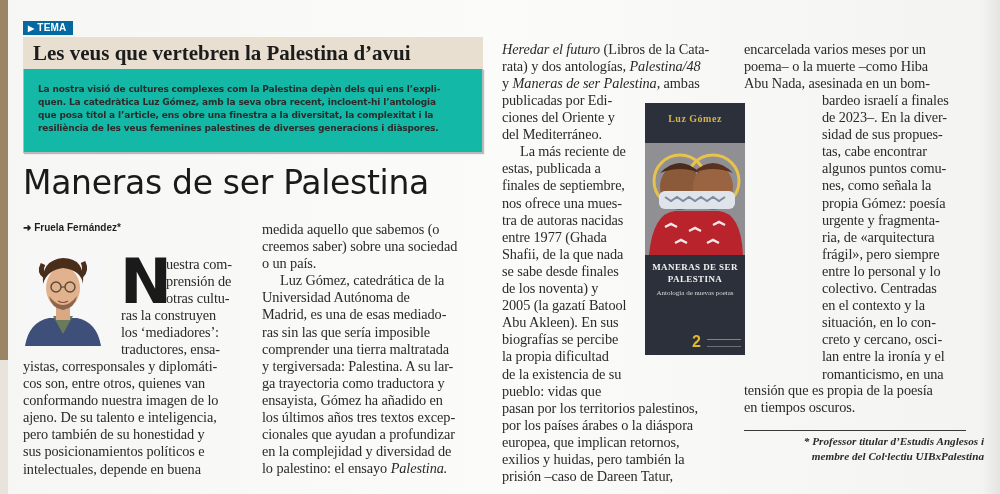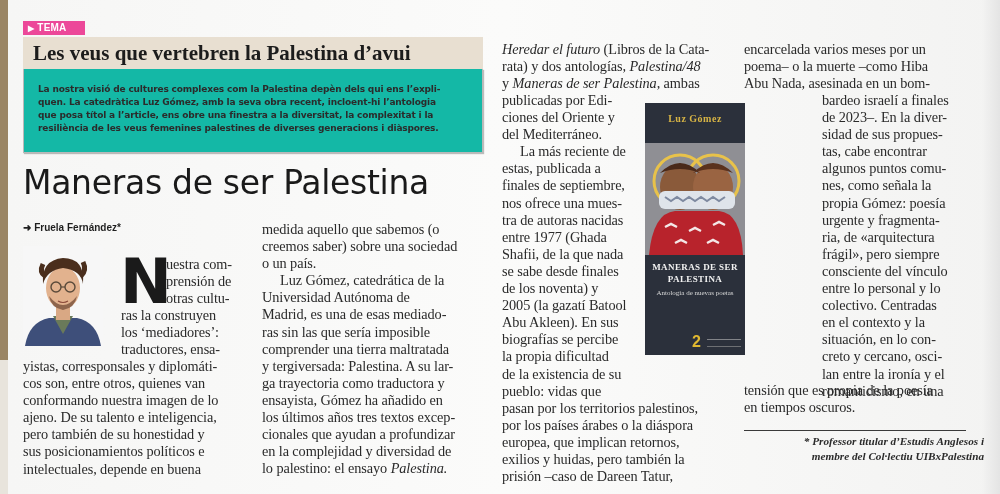--- a/index.html
+++ b/index.html
@@ -20,22 +20,22 @@
   .page {
     position:absolute; left:8px; top:0; width:992px; height:494px;
     background:linear-gradient(90deg,#f6f6f5 0%,#fbfbfa 50%,#f3f3f2 100%);
   }
   .right-shade {
     position:absolute; right:0; top:0; width:18px; height:494px;
     background:linear-gradient(90deg,rgba(230,230,230,0) 0%,#e4e4e4 100%);
   }
   
   .tema-tag {
-    position:absolute; left:23px; top:21px; width:62px; height:14px;
-    background:#ec4899; color:#fff;
+    position:absolute; left:23px; top:21px; width:50px; height:14px;
+    background:#0369a1; color:#fff;
     font-family:"Liberation Sans", sans-serif; font-weight:bold; font-size:10px;
     line-height:14px; padding-left:5px; box-sizing:border-box; letter-spacing:0.2px;
   }
   .tema-tag .tri { font-size:8px; margin-right:3px; }
   .tema-title-bar {
     position:absolute; left:23px; top:37px; width:460px; height:32px;
     background:#e8dfd1;
     font-family:"Liberation Serif", serif; font-weight:bold; font-size:21px;
     line-height:32px; padding-left:10px; box-sizing:border-box; color:#1c1c1c;
   }
@@ -263,21 +263,20 @@
   <p>bardeo israelí a finales</p>
   <p>de 2023–. En la diver-</p>
   <p>sidad de sus propues-</p>
   <p>tas, cabe encontrar</p>
   <p>algunos puntos comu-</p>
   <p>nes, como señala la</p>
   <p>propia Gómez: poesía</p>
   <p>urgente y fragmenta-</p>
   <p>ria, de «arquitectura</p>
   <p>frágil», pero siempre</p>
-  <p>consciente del vínculo</p>
   <p>entre lo personal y lo</p>
   <p>colectivo. Centradas</p>
   <p>en el contexto y la</p>
   <p>situación, en lo con-</p>
   <p>creto y cercano, osci-</p>
   <p>lan entre la ironía y el</p>
   <p>romanticismo, en una</p>
 </div>
 
 <div class="col" style="left:744px; top:382px;">

